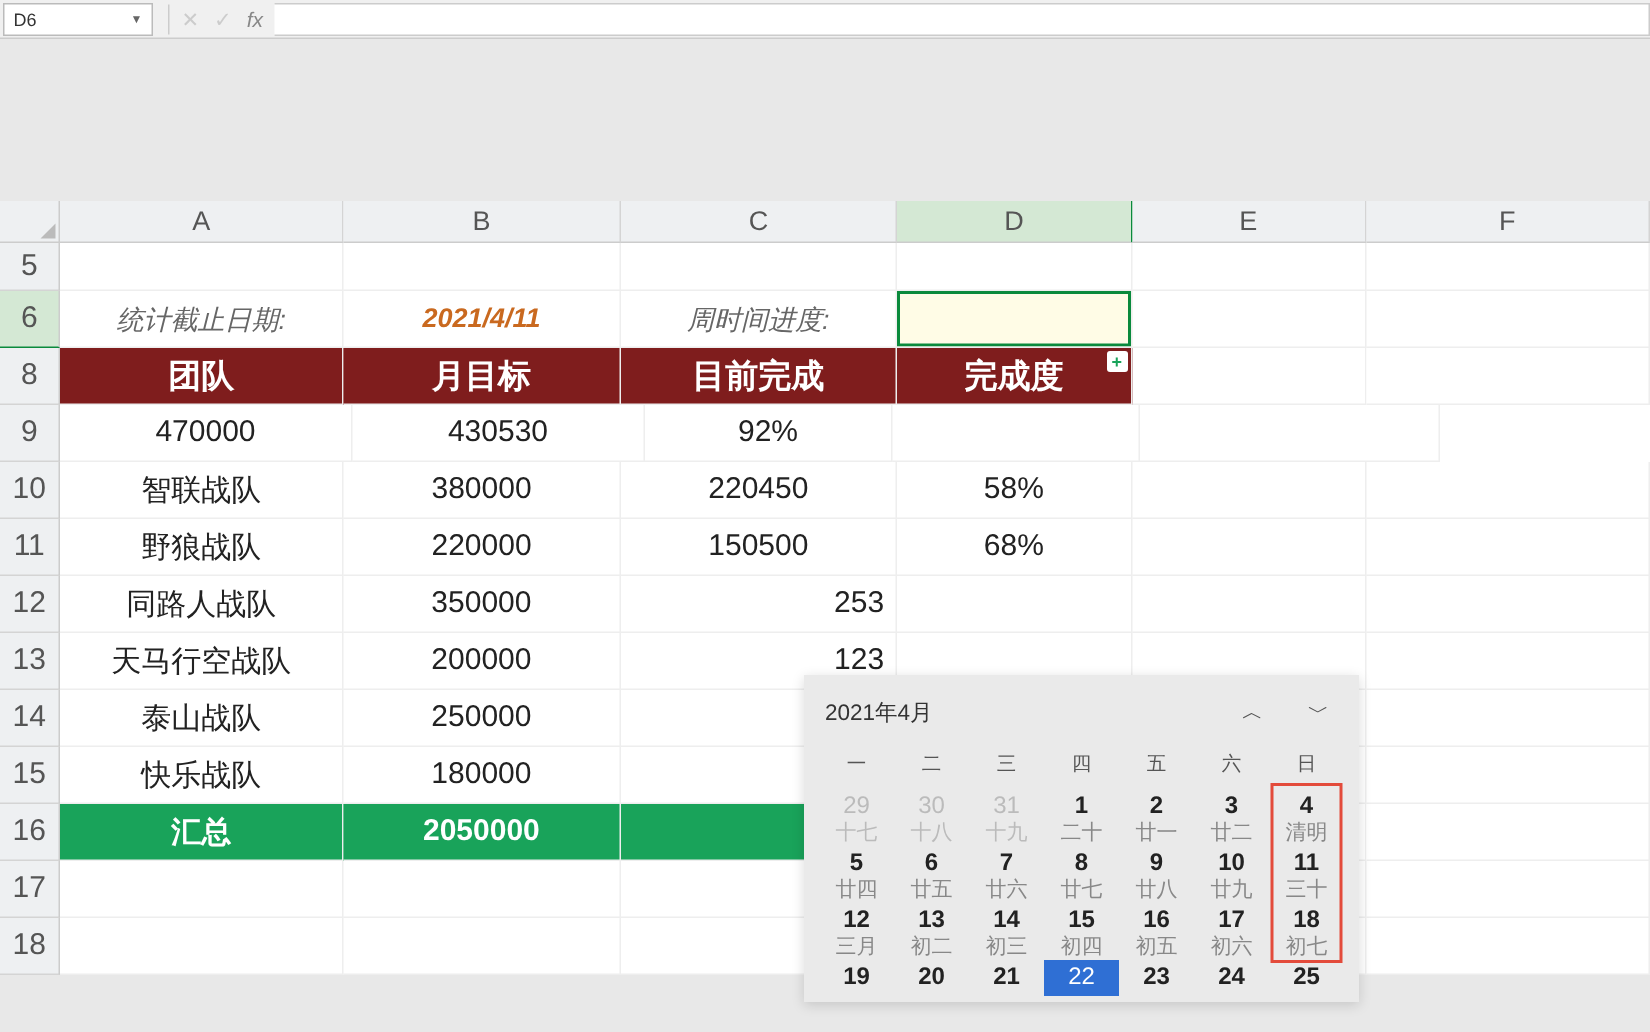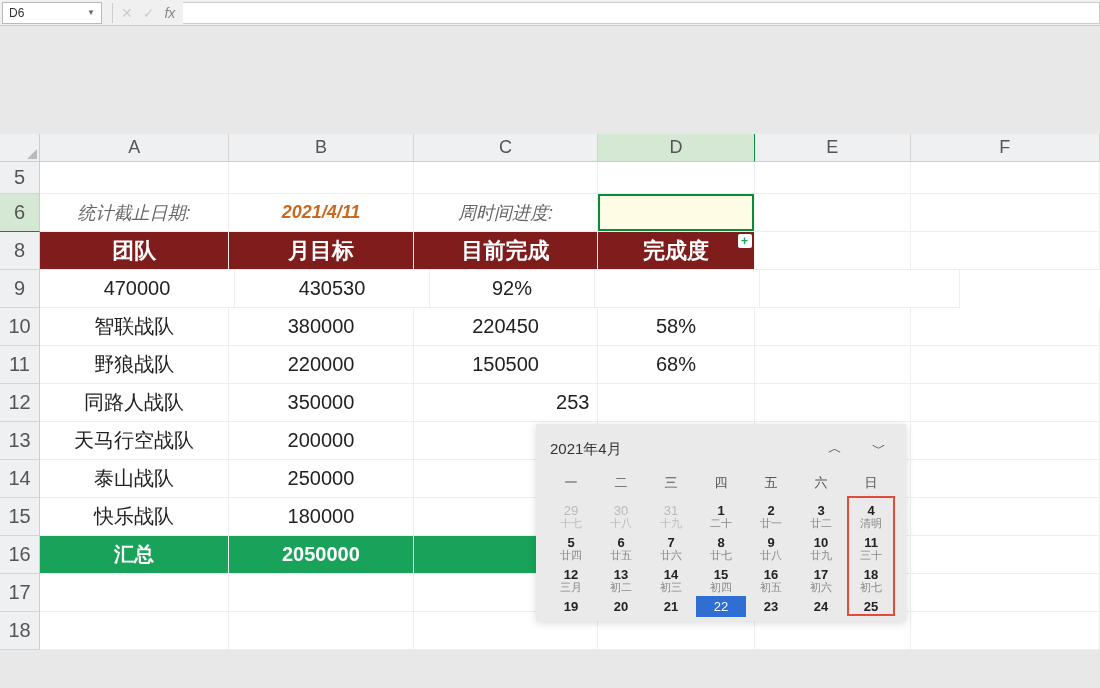--- a/index.html
+++ b/index.html
@@ -37,30 +37,30 @@
 .row-6 .date-cell { color: #c9691f; font-weight: bold; }
 .row-6 .d6 { background: #fffce6; box-shadow: inset 0 0 0 2px #0a8a3c; position: relative; }
 
 .row-8 .cell { background: #7f1d1d; color: #fff; font-weight: bold; font-size: 22px; }
 .row-8 .dcell { position: relative; }
 .row-8 .plus-badge { position: absolute; top: 2px; right: 2px; width: 14px; height: 14px; background: #fff; color: #19a35a; font-size: 12px; display: flex; align-items: center; justify-content: center; border-radius: 2px; font-weight: bold; }
 
 .row-16 .cell { background: #19a35a; color: #fff; font-weight: bold; }
 
 
-.calendar { position: absolute; left: 536px; top: 424px; width: 370px; background: #eaeaea; padding: 8px 10px 4px 10px; font-size: 13px; box-shadow: 0 2px 8px rgba(0,0,0,0.15); }
+.calendar { position: absolute; left: 536px; top: 450px; width: 370px; background: #eaeaea; padding: 8px 10px 4px 10px; font-size: 13px; box-shadow: 0 2px 8px rgba(0,0,0,0.15); }
 .cal-header { display: flex; justify-content: space-between; align-items: center; padding: 6px 4px 10px 4px; }
 .cal-title { font-size: 15px; color: #333; }
 .cal-nav { display: flex; gap: 18px; color: #555; font-size: 14px; }
 .cal-nav span { padding: 2px 6px; }
 .cal-grid { display: grid; grid-template-columns: repeat(7, 1fr); gap: 0; }
 .cal-wd { text-align: center; font-size: 13px; color: #555; padding: 4px 0 8px 0; }
 .cal-day { text-align: center; padding: 3px 0; position: relative; }
-.cal-day .num { font-size: 13px; display: block; }
-.cal-day .sub { font-size: 11px; color: #888; display: block; line-height: 1; }
+.cal-day .num { font-size: 16px; display: block; }
+.cal-day .sub { font-size: 14px; color: #888; display: block; line-height: 1; }
 .cal-day.dim .num, .cal-day.dim .sub { color: #bbb; }
 .cal-day.bold .num { font-weight: bold; color: #222; }
 .cal-day.today { background: #2f6fd4; }
 .cal-day.today .num, .cal-day.today .sub { color: #fff; }
 .sunday-highlight { position: absolute; right: 11px; top: 72px; width: 48px; height: 120px; border: 2px solid #e34b3b; pointer-events: none; }
 </style>
 </head>
 <body>
 
 <div class="formula-bar">

